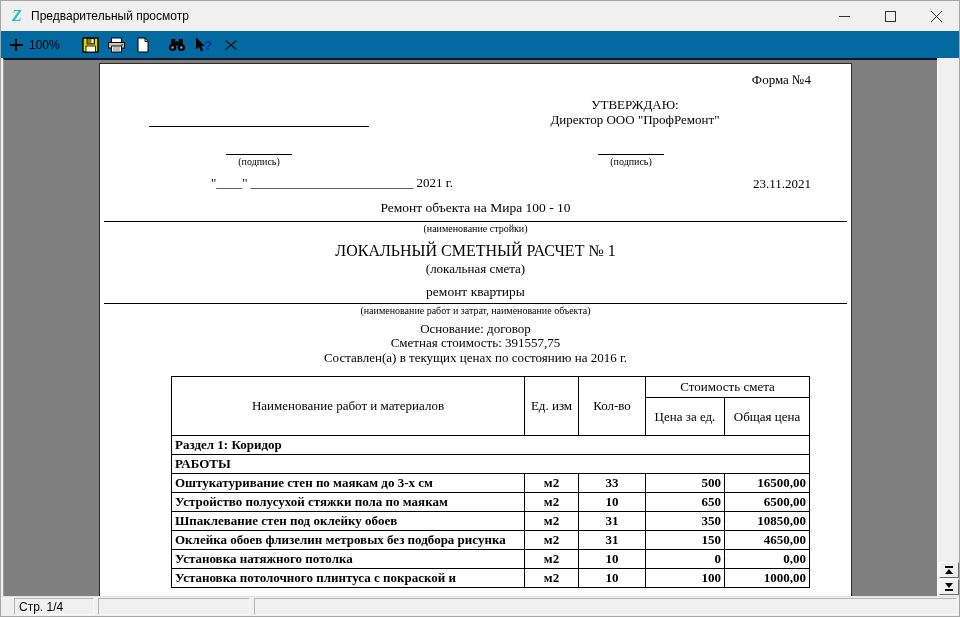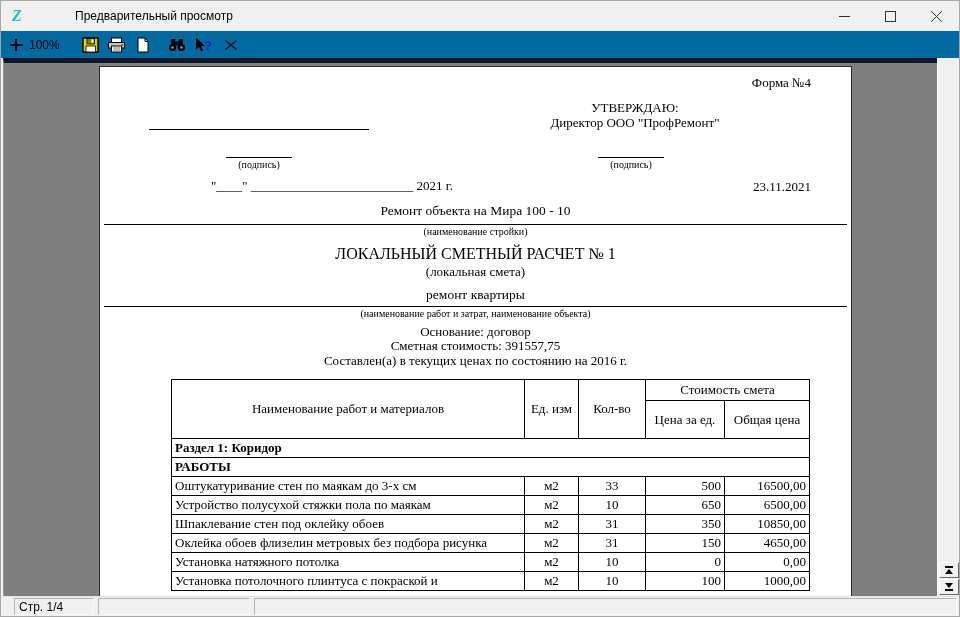--- a/index.html
+++ b/index.html
@@ -3,34 +3,34 @@
 <meta charset="utf-8">
 <style>
   * { margin:0; padding:0; box-sizing:border-box; }
   html,body { width:960px; height:617px; overflow:hidden; }
   body { font-family:"Liberation Sans", sans-serif; background:#f0f0f0; }
   .window { width:960px; height:617px; border:1px solid #a6a6a6; display:flex; flex-direction:column; background:#f0f0f0; }
 
   
   .titlebar { height:30px; display:flex; align-items:center; background:#f0f0f0; flex:0 0 auto; }
   .app-icon { width:16px; height:16px; margin:0 6px 0 8px; font-family:"Liberation Serif",serif; font-style:italic; font-weight:bold; font-size:16px; line-height:15px; color:#19c1cf; text-align:center; }
-  .title-text { font-size:12px; color:#000;margin-left:44px; }
+  .title-text { font-size:12px; color:#000; }
   .win-controls { margin-left:auto; display:flex; height:100%; }
   .win-btn { width:46px; height:100%; display:flex; align-items:center; justify-content:center; }
   .win-btn svg { display:block; }
 
   
   .toolbar { height:27px; display:flex; align-items:center; background:#0369a1; flex:0 0 auto; }
   .tb-btn { display:flex; align-items:center; justify-content:center; height:22px; }
   .zoom-label { font-size:12px; color:#000; margin-left:4px; letter-spacing:0; }
   .ml8{margin-left:8px}.ml22{margin-left:22px}.ml9{margin-left:9px}.ml16{margin-left:16px}.ml6{margin-left:6px}.ml10{margin-left:10px}
 
   
   .preview-wrap { flex:1 1 auto; display:flex; background:#f0f0f0; padding-left:2px; min-height:0; }
-  .canvas { flex:1 1 auto; position:relative; background:#7f7f7f; overflow:hidden; border-top:5px solid #0f172a; border-left:1px solid #9a9a9a;padding-left:45px; }
+  .canvas { flex:1 1 auto; position:relative; background:#7f7f7f; overflow:hidden; border-top:2px solid #0f172a; border-left:1px solid #9a9a9a;padding-left:45px; }
   .scroll-strip { flex:0 0 22px; background:#f0f0f0; border-left:1px solid #ffffff; display:flex; flex-direction:column; justify-content:flex-end; align-items:center; padding-bottom:1px; }
   .scroll-btn { width:20px; height:16px; background:#f0f0f0; border:1px solid; border-color:#ffffff #696969 #696969 #ffffff; display:flex; flex-direction:column; align-items:center; justify-content:center; gap:1px; margin-top:1px; }
   .tri-up { width:0; height:0; border-left:4px solid transparent; border-right:4px solid transparent; border-bottom:5px solid #000; }
   .tri-down { width:0; height:0; border-left:4px solid transparent; border-right:4px solid transparent; border-top:5px solid #000; }
   .hbar { width:8px; height:2px; background:#000; }
 
   
   .paper { position:absolute; left:95px; top:3px; width:753px; height:620px; background:#fff; border:1px solid #2b2b2b; }
   .doc { position:relative; width:100%; height:100%; font-family:"Liberation Serif","DejaVu Serif",serif; color:#000; }
   .abs { position:absolute; }
@@ -39,21 +39,21 @@
   .doc-cap { font-size:10px; }
   .rule { border-top:1px solid #000; height:0; }
   .sign-line { width:66px; margin:0 auto 1px auto; border-top:1px solid #000; }
 
   
   table.est { position:absolute; left:71px; top:312px; width:638px; border-collapse:collapse; table-layout:fixed; font-size:13px; }
   table.est th, table.est td { border:1px solid #000; padding:0 3px; overflow:hidden; }
   table.est th { font-weight:normal; text-align:center; vertical-align:middle; }
   .h1 { height:21px; }
   .h2 { height:38px; }
-  tr.datarow td { height:19px; vertical-align:middle; }
+  tr.datarow td { height:19px; vertical-align:middle;font-weight:bold; }
   td.cell-name { text-align:left; padding-left:3px; padding-right:6px; line-height:16px; }
   td.cell-center { text-align:center; }
   td.cell-right { text-align:right; padding-right:2px; }
   tr.secrow td { height:19px; font-weight:bold; text-align:left; }
 
   
   .statusbar { flex:0 0 20px; background:#f0f0f0; display:flex; align-items:stretch; padding:1px 2px 1px 1px; gap:4px; border-top:1px solid #e2e2e2; }
   .status-panel { border:1px solid; border-color:#b4b4b4 #f8f8f8 #f8f8f8 #b4b4b4; font-size:12px; color:#000; display:flex; align-items:center; padding-left:4px; }
   .sp1 { flex:0 0 80px;margin-left:12px; }
   .sp2 { flex:0 0 152px; }

